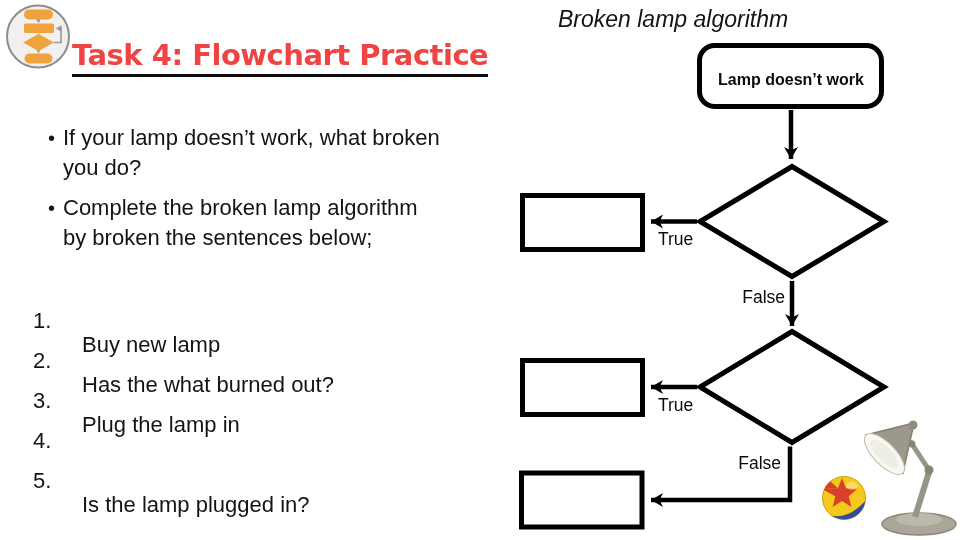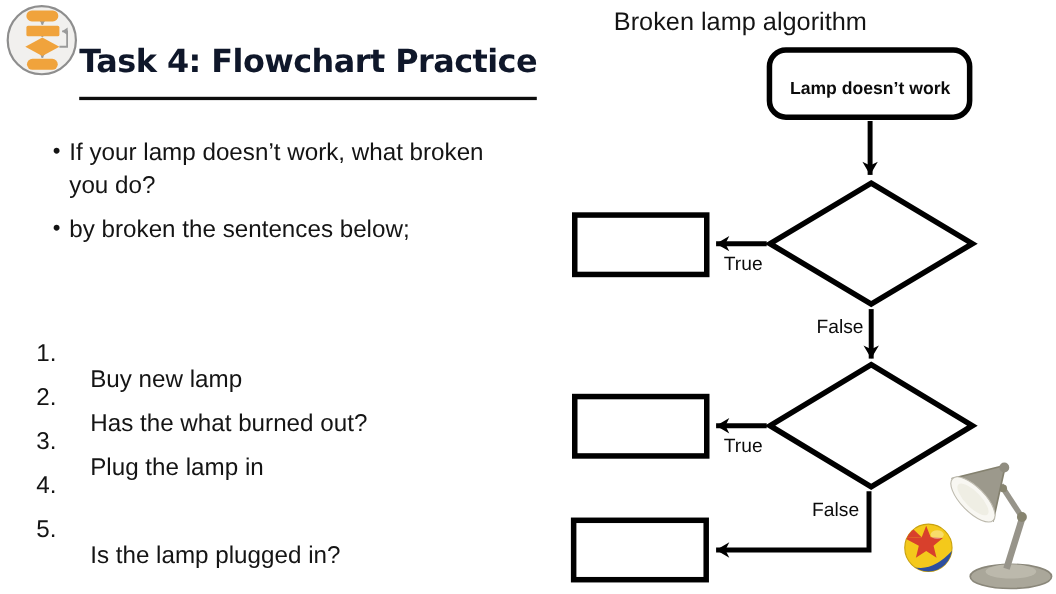--- a/index.html
+++ b/index.html
@@ -5,26 +5,26 @@
   html,body{margin:0;padding:0;}
   body{
     width:960px;height:540px;position:relative;overflow:hidden;
     background:#ffffff;color:#161616;
     font-family:"Liberation Sans",sans-serif;
   }
   .icon-badge{position:absolute;left:4px;top:2px;}
   .title{
     position:absolute;left:72px;top:38px;
     font-family:"DejaVu Sans",sans-serif;font-weight:700;
-    font-size:29px;letter-spacing:-0.5px;color:#0f172a;
-    border-bottom:3px solid #0d0d0d;padding-bottom:16px;white-space:nowrap;
+    font-size:29px;letter-spacing:-0.5px;color:#ef4444;
+    border-bottom:3px solid #0d0d0d;padding-bottom:2px;white-space:nowrap;
   }
   .fc-heading{
     position:absolute;left:558px;top:6px;
-    font-size:23px;color:#141414;white-space:nowrap;
+    font-size:23px;color:#141414;white-space:nowrap;font-style:italic;
   }
   .bullets{position:absolute;left:48px;top:123px;font-size:22px;line-height:30px;color:#141414;}
   .b-item{display:flex;margin-bottom:10px;}
   .b-marker{width:15px;flex:0 0 15px;font-size:20px;}
   .b-line{display:block;white-space:nowrap;}
   .numlist{position:absolute;left:33px;top:305px;font-size:22px;color:#141414;}
   .n-item{display:flex;height:40px;align-items:flex-start;padding-top:3px;box-sizing:border-box;}
   .n-num{width:49px;flex:0 0 49px;}
   .n-text{white-space:nowrap;margin-top:24px;}
   .flow{position:absolute;left:0;top:0;}
@@ -65,20 +65,21 @@
     <div class="b-item">
       <span class="b-marker">•</span>
       <span class="b-text">
         <span class="b-line">If your lamp doesn’t work, what broken</span>
         <span class="b-line">you do?</span>
       </span>
     </div>
     <div class="b-item">
       <span class="b-marker">•</span>
       <span class="b-text">
+        <span class="b-line">Complete the broken lamp algorithm</span>
         <span class="b-line">by broken the sentences below;</span>
       </span>
     </div>
   </div>
 
   <div class="numlist">
     <div class="n-item">
       <span class="n-num">1.</span>
       <span class="n-text">Buy new lamp</span>
     </div>

